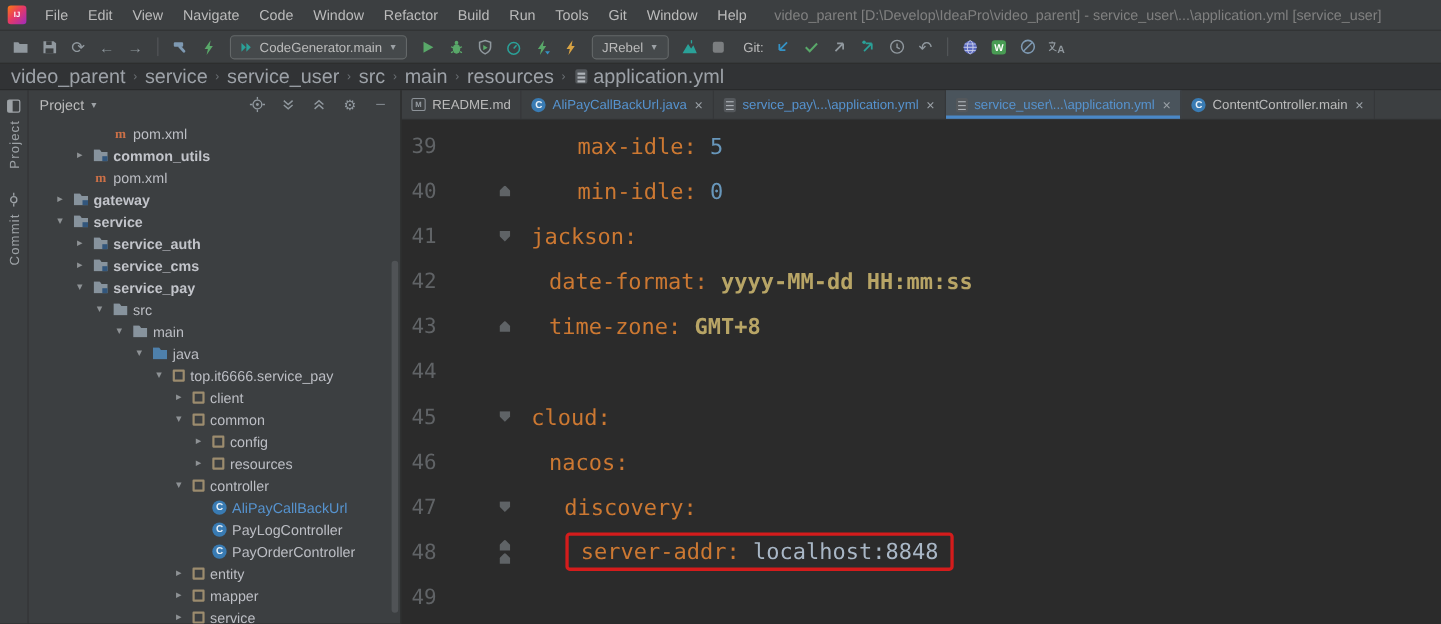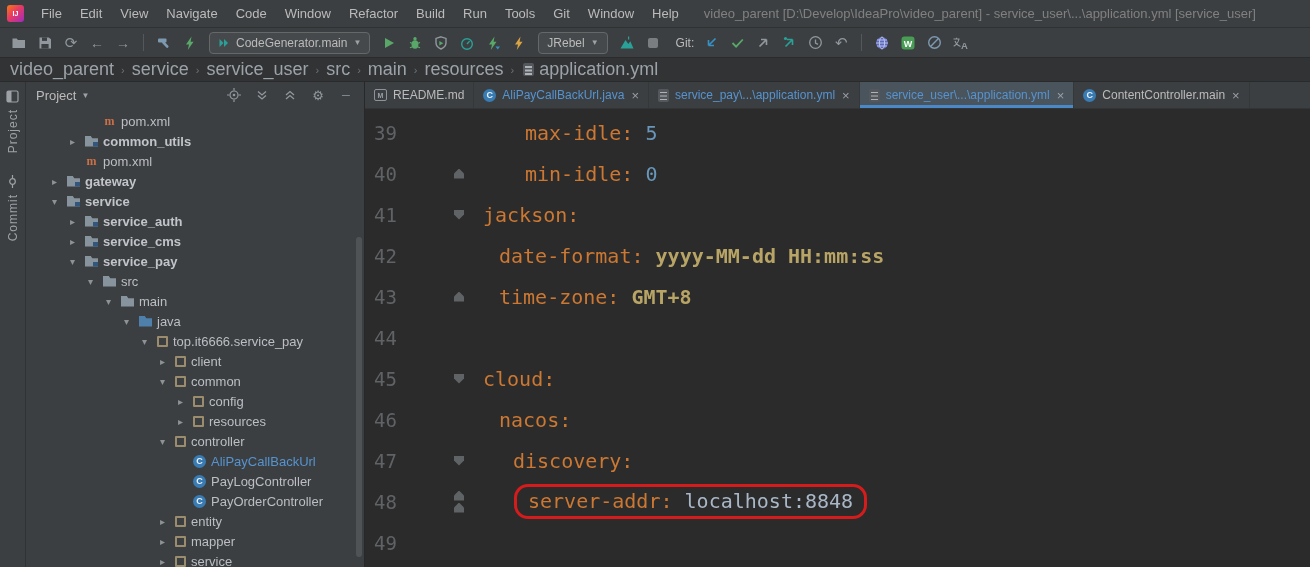--- a/index.html
+++ b/index.html
@@ -72,21 +72,21 @@
   .lnum { width:32px; flex:none; text-align:right; color:#606366; font-size:19px; }
   .fold { width:20px; margin-left:52px; flex:none; display:flex; flex-direction:column; align-items:center; justify-content:center; gap:2px; }
   .fm { width:10px; height:10px; background:#5f6366; }
   .fm.start { clip-path:polygon(0 0,100% 0,100% 50%,50% 100%,0 50%); }
   .fm.end { clip-path:polygon(0 100%,100% 100%,100% 50%,50% 0,0 50%); }
   .code { display:flex; align-items:center; font-size:20px; white-space:pre; color:#a9b7c6; }
   .tk-key { color:#cc7832; }
   .tk-num { color:#6897bb; }
   .tk-str { color:#b8a566;font-weight:bold; }
   .tk-text { color:#a9b7c6; }
-  .hl { display:inline-flex; align-items:center; border:3px solid #d41c1c; border-radius:14px; padding:2px 11px 3px; margin-left:-11px; }
+  .hl { display:inline-flex; align-items:center; border:3px solid #d41c1c; border-radius:4px; padding:2px 11px 3px; margin-left:-11px; }
 </style>
 </head>
 <body>
 
 <div class="menubar">
   <div class="logo"></div>
   <div style="display:flex;height:100%">
       <span class="menu-item">File</span>
       <span class="menu-item">Edit</span>
       <span class="menu-item">View</span>

